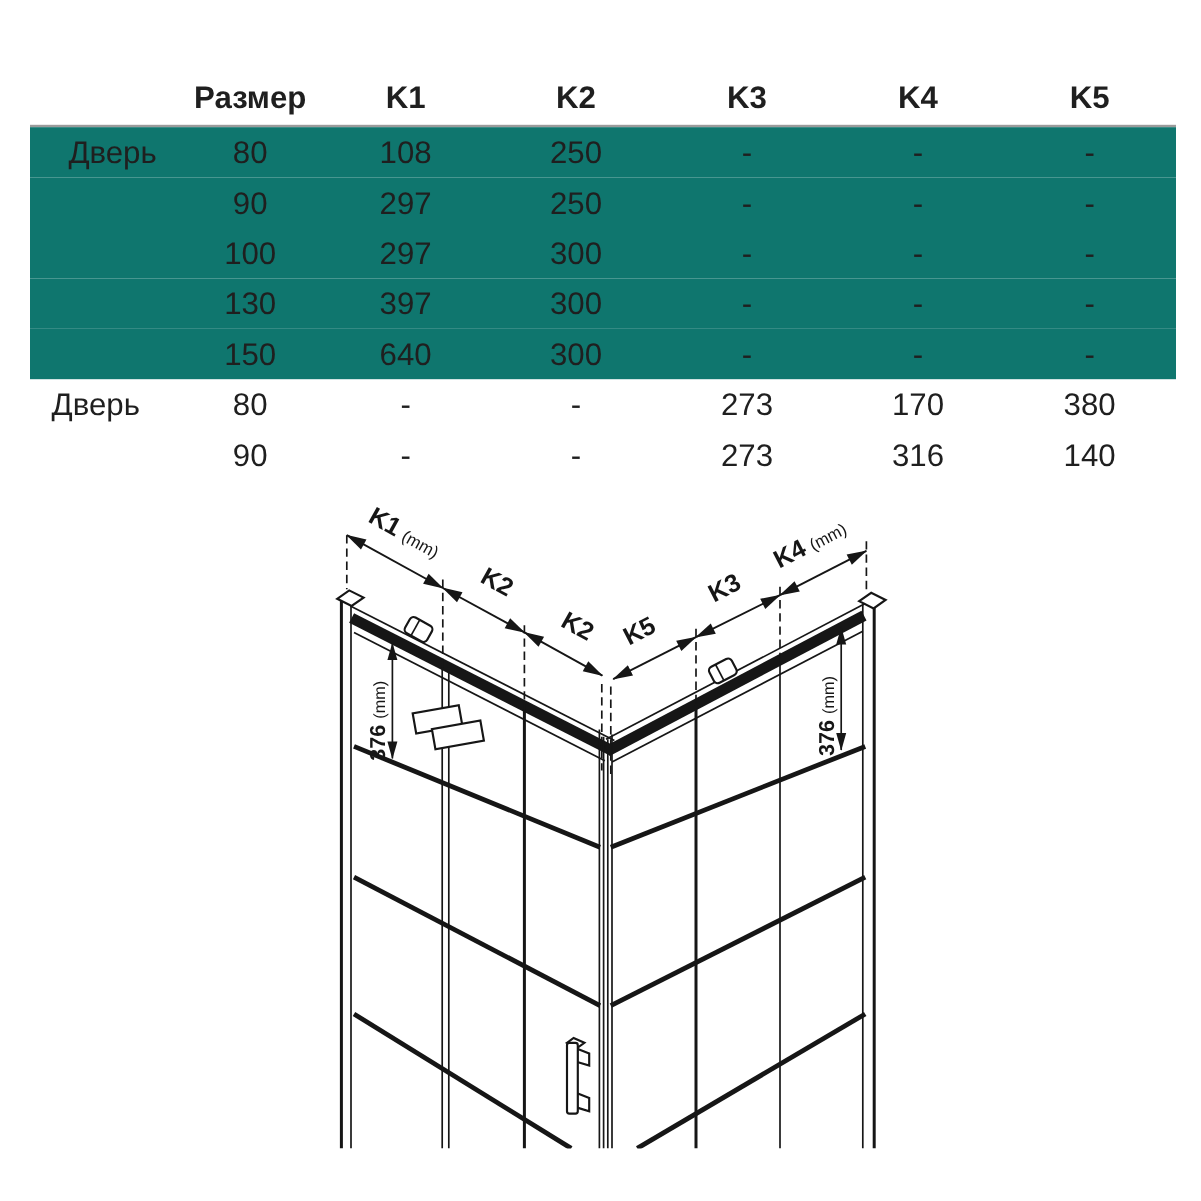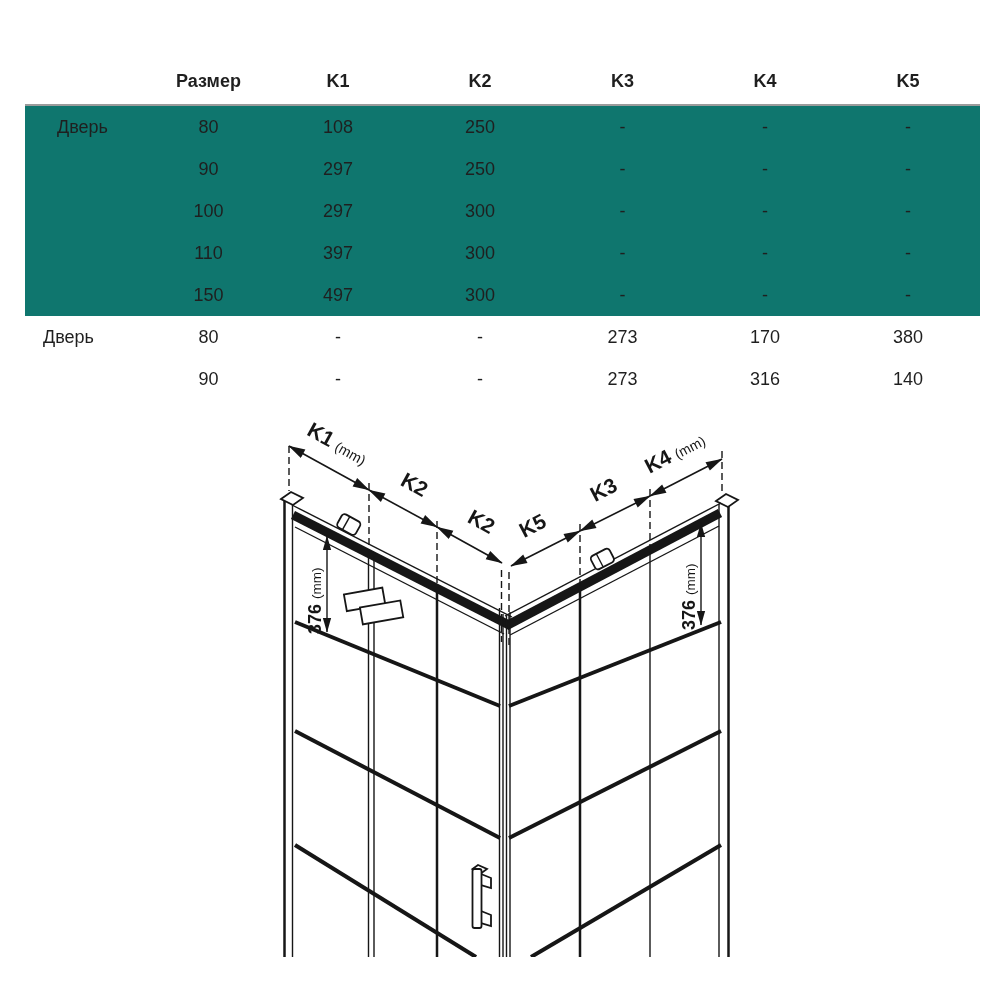--- a/index.html
+++ b/index.html
@@ -3,21 +3,21 @@
 <meta charset="utf-8">
 <style>
   html,body{margin:0;padding:0;background:#ffffff;}
   #stage{position:relative;width:1001px;height:1001px;background:#ffffff;overflow:hidden;
          font-family:"Liberation Sans",sans-serif;color:#1f1f1f;}
   
   .tbl{position:absolute;left:25px;top:58px;width:955px;}
   .trow{display:grid;grid-template-columns:125px 117px 142px 142px 143px 142px 144px;
         height:42px;align-items:center;}
   .trow.thead{height:46px;border-bottom:2px solid #9b9b9b;}
-  .cell{text-align:center;font-size:18px;line-height:1;white-space:nowrap;}
+  .cell{text-align:center;font-size:26px;line-height:1;white-space:nowrap;}
   .thead .cell{font-weight:bold;}
   .cell.lbl{text-align:left;}
   .g0 .cell.lbl{padding-left:32px;}
   .g1 .cell.lbl{padding-left:18px;}
   .shaded{background:#0f766e;}
   
   #drawing{position:absolute;left:250px;top:420px;}
   .ln{stroke:#161616;fill:none;}
   .thick{stroke-width:9px;}
   .grid{stroke-width:4px;}
@@ -71,31 +71,31 @@
       <div class="cell lbl"></div>
       <div class="cell">100</div>
       <div class="cell">297</div>
       <div class="cell">300</div>
       <div class="cell">-</div>
       <div class="cell">-</div>
       <div class="cell">-</div>
     </div>
     <div class="trow shaded g0">
       <div class="cell lbl"></div>
-      <div class="cell">110</div>
+      <div class="cell">130</div>
       <div class="cell">397</div>
       <div class="cell">300</div>
       <div class="cell">-</div>
       <div class="cell">-</div>
       <div class="cell">-</div>
     </div>
     <div class="trow shaded g0">
       <div class="cell lbl"></div>
       <div class="cell">150</div>
-      <div class="cell">497</div>
+      <div class="cell">640</div>
       <div class="cell">300</div>
       <div class="cell">-</div>
       <div class="cell">-</div>
       <div class="cell">-</div>
     </div>
 
     <div class="trow g1">
       <div class="cell lbl">Дверь</div>
       <div class="cell">80</div>
       <div class="cell">-</div>

